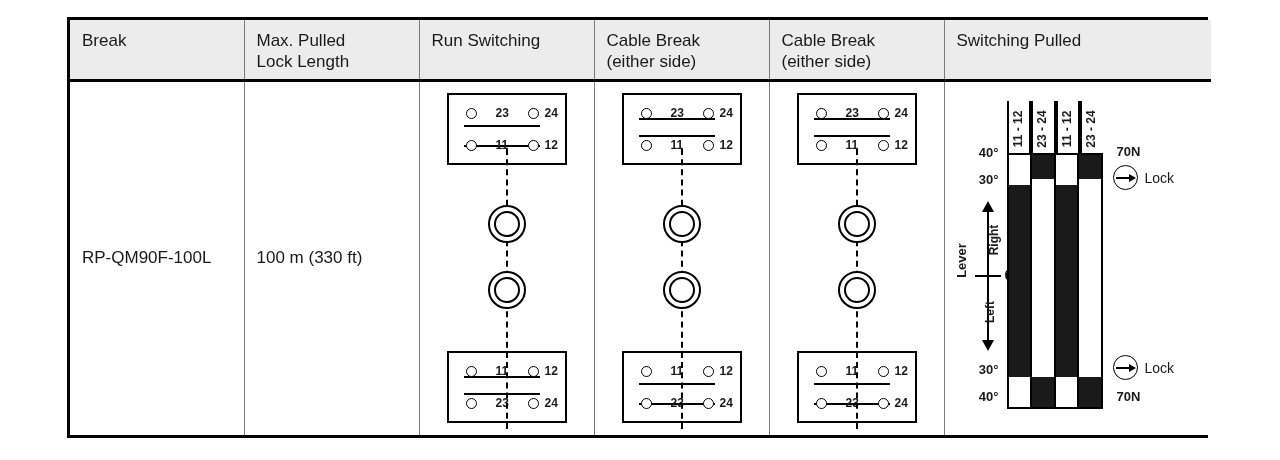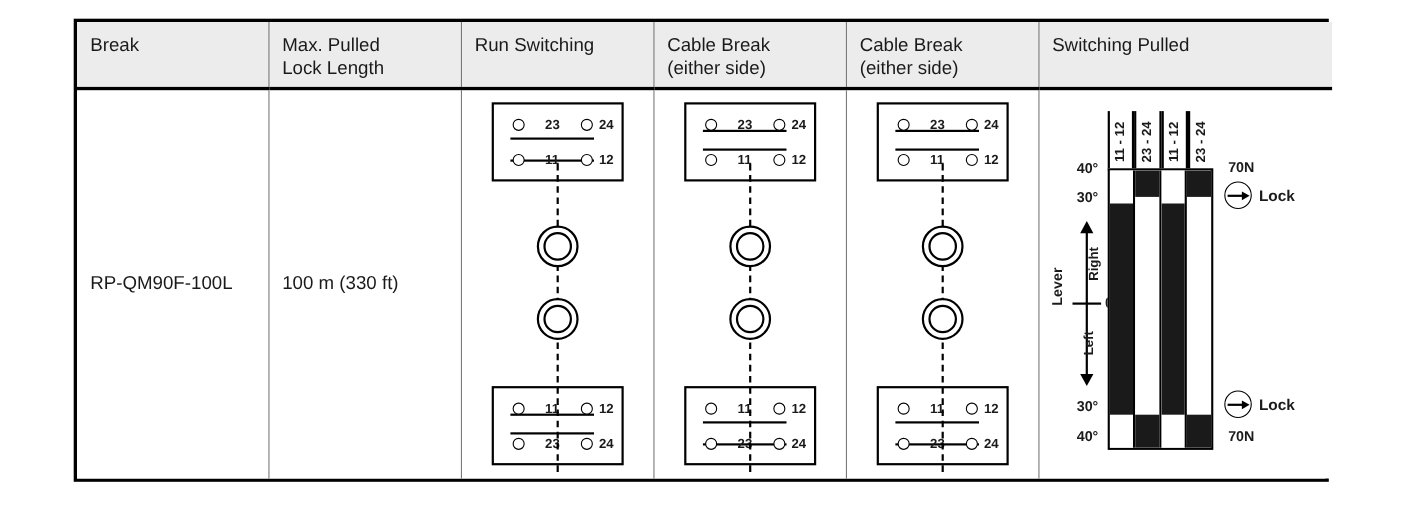--- a/index.html
+++ b/index.html
@@ -263,21 +263,21 @@
   .lock-ic::after{
     content:"";
     position:absolute;
     right:1px;top:50%;
     margin-top:-4px;
     width:0;height:0;
     border-left:7px solid #000;
     border-top:4px solid transparent;
     border-bottom:4px solid transparent;
   }
-  .lock-lbl{font-size:14px;font-weight:bold;}
+  .lock-lbl{font-size:14px;font-weight:normal;}
 
   
   .lever-axis{
     position:absolute;
     left:12px;top:108px;
     width:46px;height:150px;
   }
   .axis-line{
     position:absolute;
     left:30px;top:10px;

